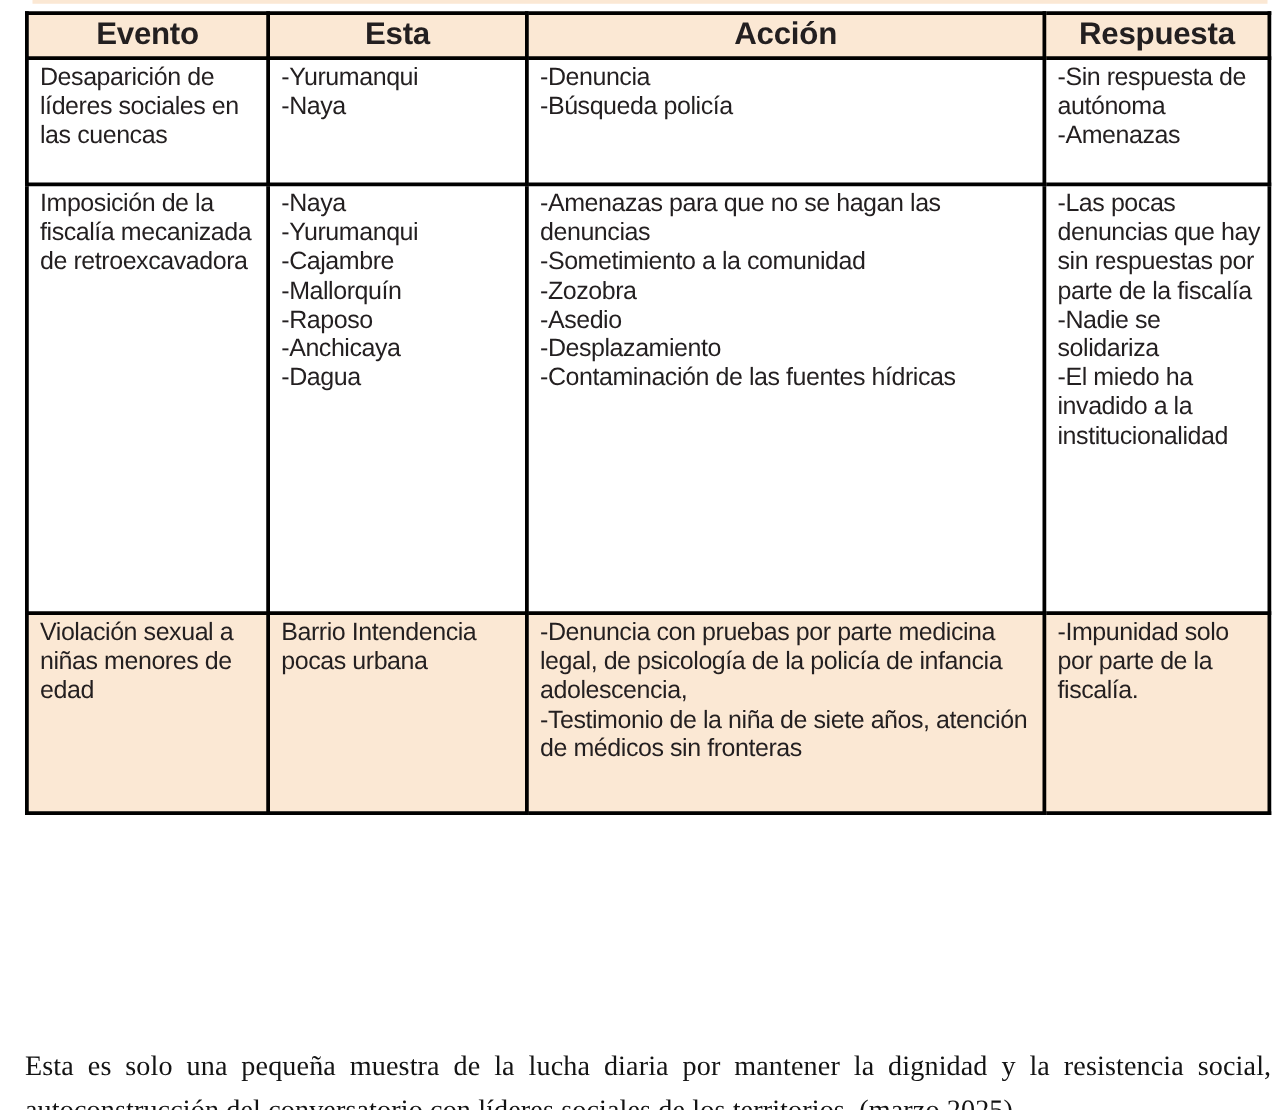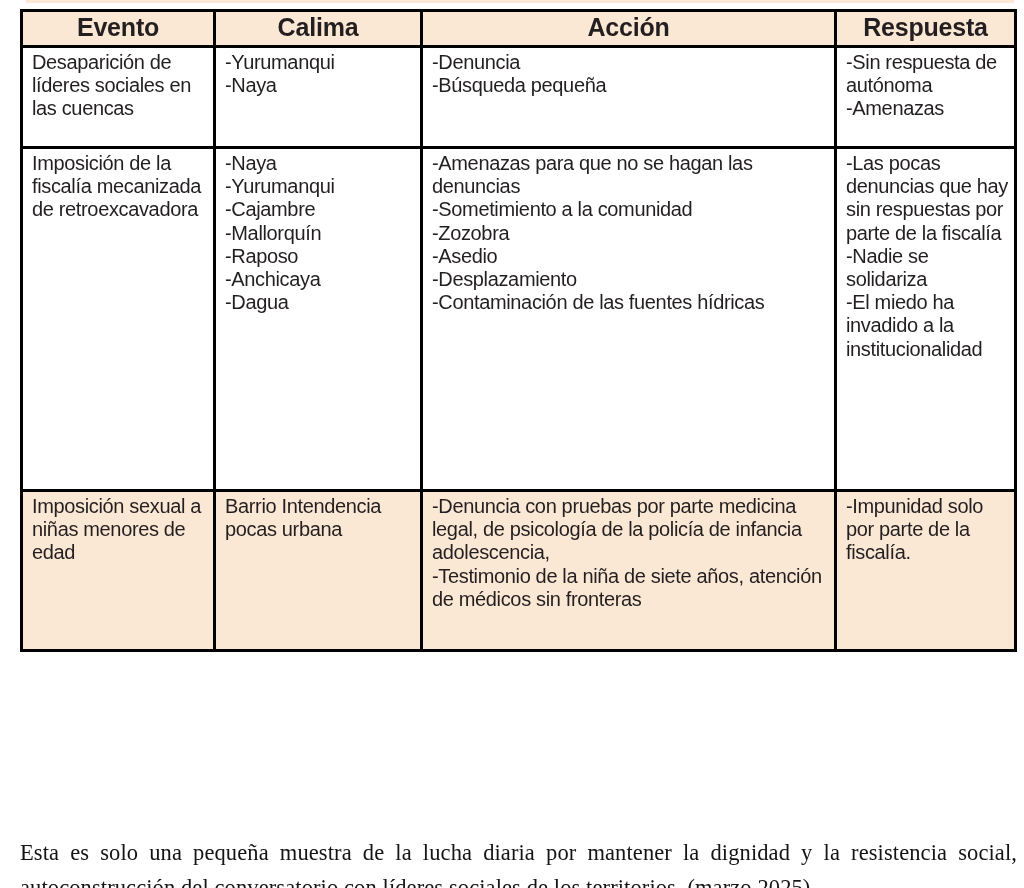--- a/index.html
+++ b/index.html
@@ -83,32 +83,32 @@
   <table class="events">
     <colgroup>
       <col style="width:193px">
       <col style="width:207px">
       <col style="width:414px">
       <col style="width:180px">
     </colgroup>
     <thead>
       <tr>
         <th>Evento</th>
-        <th>Calima</th>
+        <th>Esta</th>
         <th>Acción</th>
         <th>Respuesta</th>
       </tr>
     </thead>
     <tbody>
       <tr class="r1">
         <td>Desaparición de líderes sociales en las cuencas</td>
         <td>-Yurumanqui
 -Naya</td>
         <td>-Denuncia
--Búsqueda pequeña</td>
+-Búsqueda policía</td>
         <td>-Sin respuesta de autónoma
 -Amenazas</td>
       </tr>
       <tr class="r3">
         <td>Imposición de la fiscalía mecanizada de retroexcavadora</td>
         <td>-Naya
 -Yurumanqui
 -Cajambre
 -Mallorquín
 -Raposo
@@ -118,21 +118,21 @@
 -Sometimiento a la comunidad
 -Zozobra
 -Asedio
 -Desplazamiento
 -Contaminación de las fuentes hídricas</td>
         <td>-Las pocas denuncias que hay sin respuestas por parte de la fiscalía
 -Nadie se solidariza
 -El miedo ha invadido a la institucionalidad</td>
       </tr>
       <tr class="r4 shaded">
-        <td>Imposición sexual a niñas menores de edad</td>
+        <td>Violación sexual a niñas menores de edad</td>
         <td>Barrio Intendencia pocas urbana</td>
         <td>-Denuncia con pruebas por parte medicina legal, de psicología de la policía de infancia adolescencia,
 -Testimonio de la niña de siete años, atención de médicos sin fronteras</td>
         <td>-Impunidad solo por parte de la fiscalía.</td>
       </tr>
     </tbody>
   </table>
 
   <p class="caption">Esta es solo una pequeña muestra de la lucha diaria por mantener la dignidad y la resistencia social, autoconstrucción del conversatorio con líderes sociales de los territorios. (marzo 2025).</p>
 

